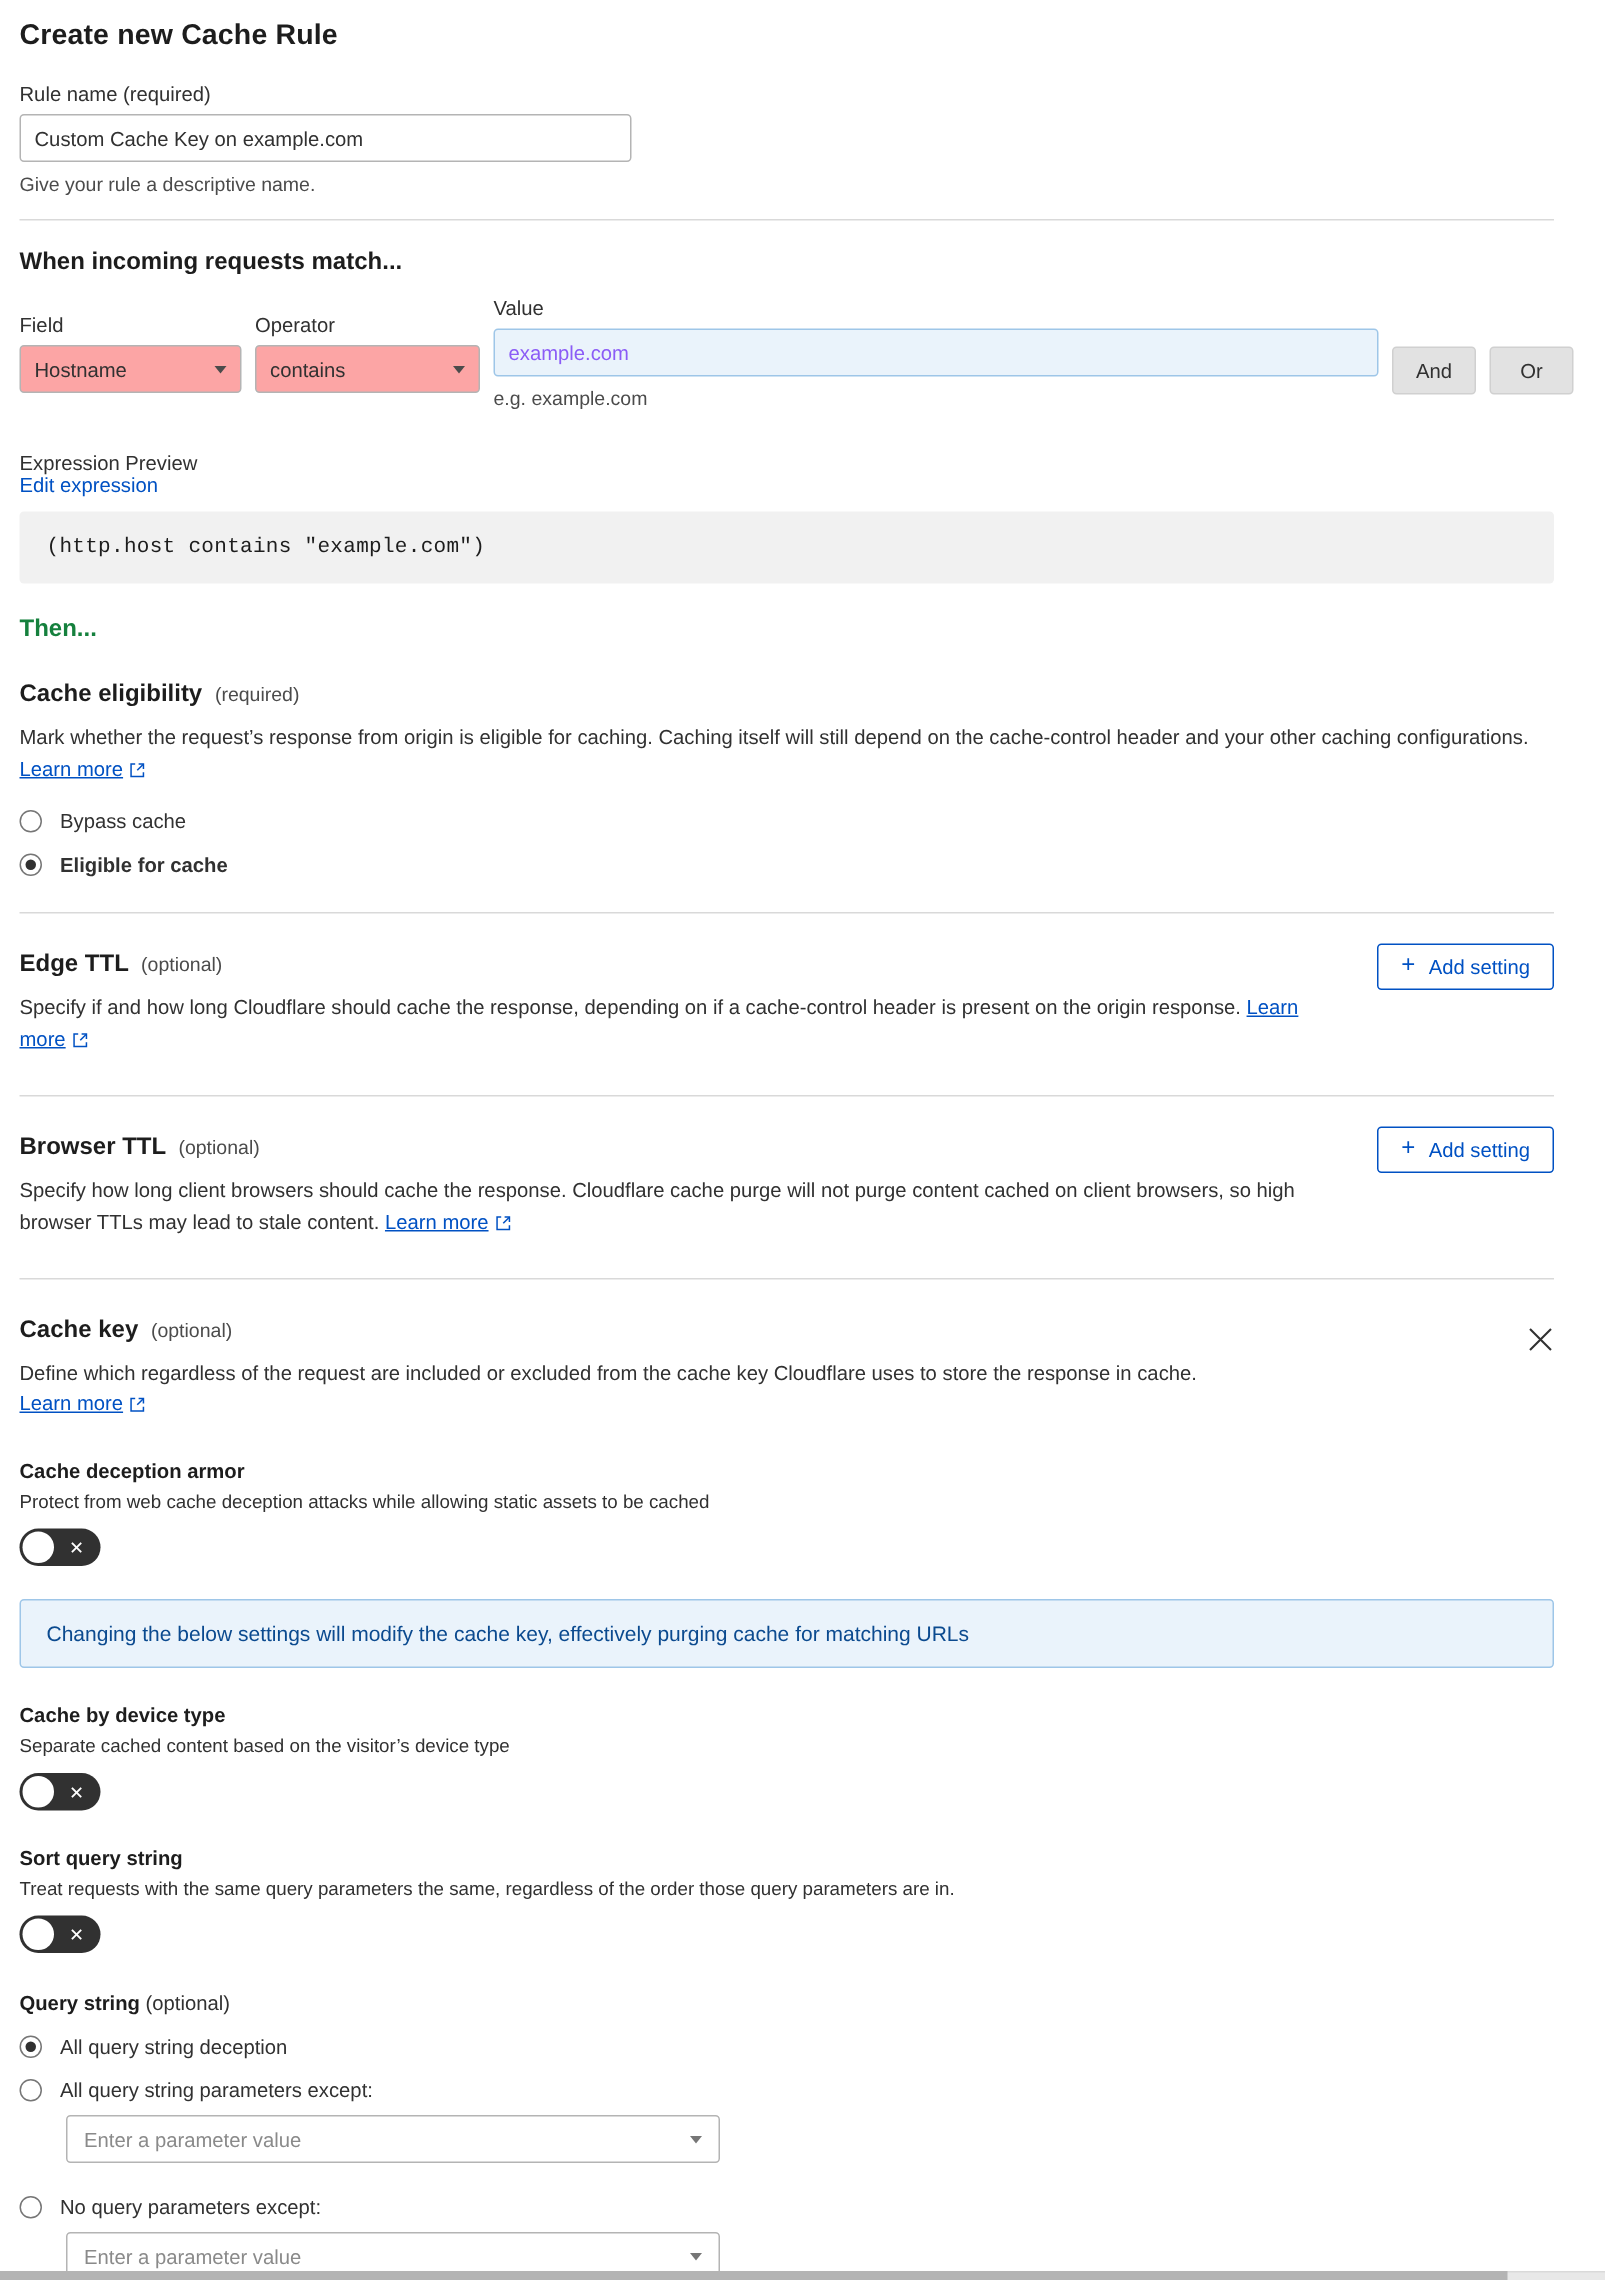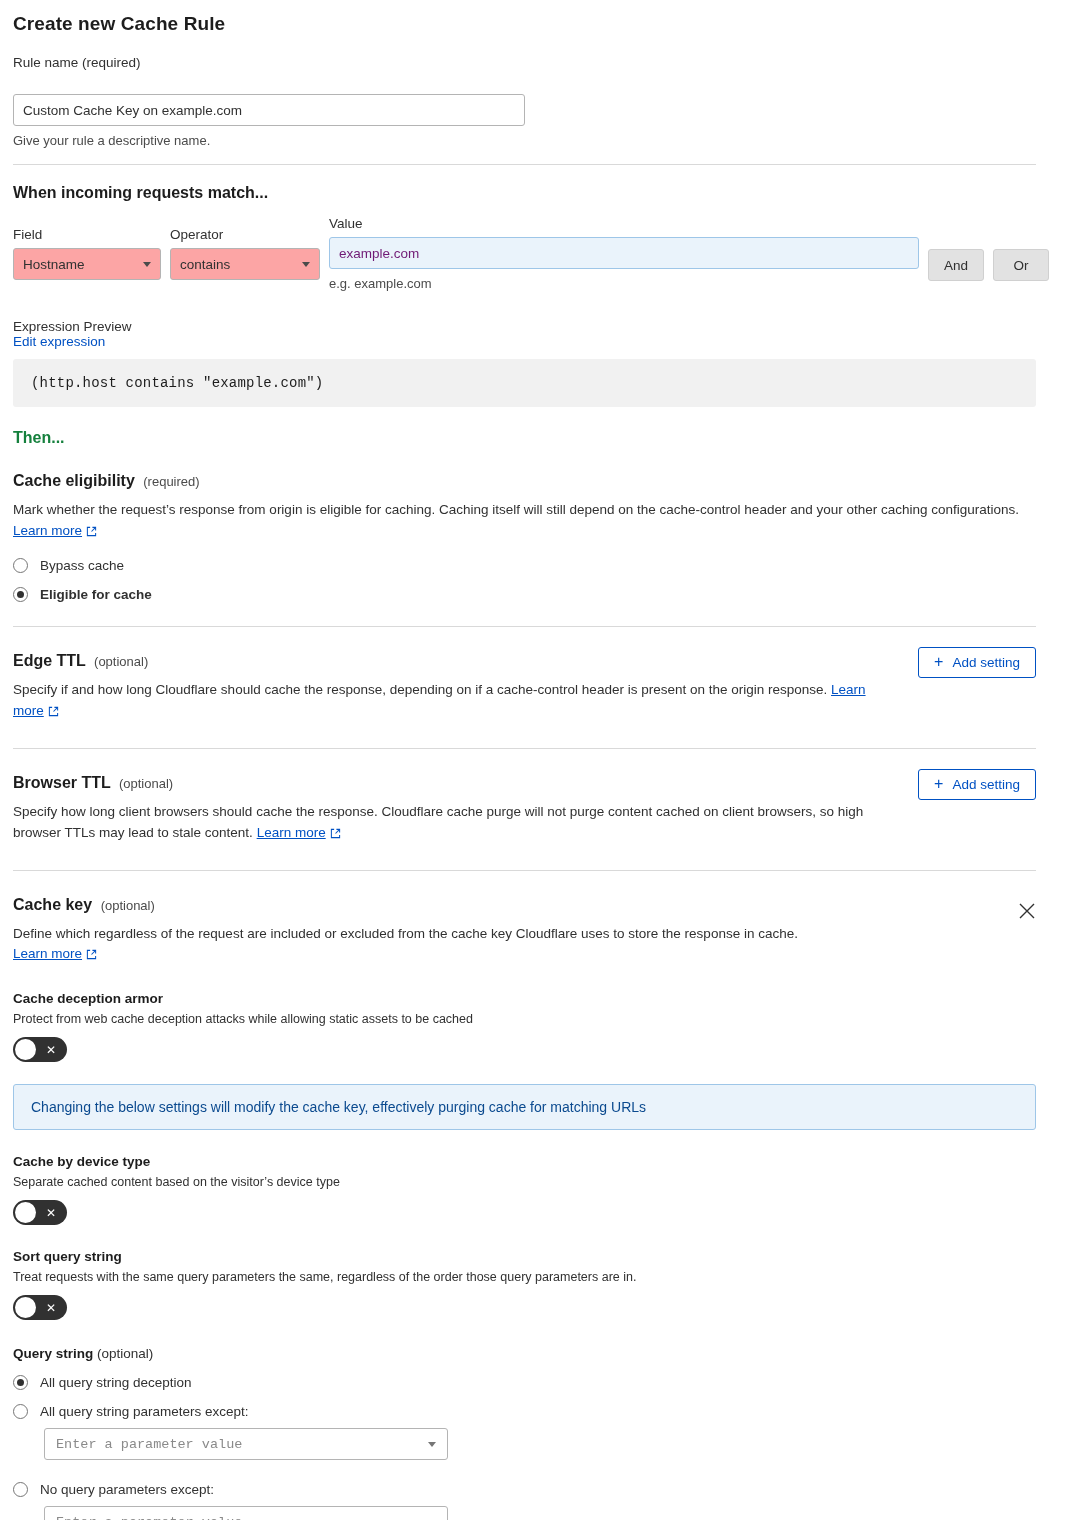--- a/index.html
+++ b/index.html
@@ -19,24 +19,24 @@
     font-size: 19px;
     font-weight: bold;
     color: #1d1d1d;
     padding-top: 13px;
     margin-bottom: 20px;
     letter-spacing: 0.1px;
   }
   .field-label {
     font-size: 13.5px;
     color: #313131;
-    margin-bottom: 24px;
+    margin-bottom: 6px;
   }
   .text-input {
-    width: 512px;
+    width: 408px;
     height: 32px;
     border: 1px solid #b4b4b4;
     border-radius: 3px;
     padding: 0 9px;
     font-size: 13.5px;
     font-family: "Liberation Sans", sans-serif;
     color: #313131;
     background: #fff;
     outline: none;
   }
@@ -90,21 +90,21 @@
   .w-operator { width: 150px; }
   .value-input {
     height: 32px;
     width: 590px;
     border: 1px solid #9ec6e8;
     background: #eaf3fb;
     border-radius: 3px;
     padding: 0 9px;
     font-size: 13.5px;
     font-family: "Liberation Sans", sans-serif;
-    color: #701a75;
+    color: #8b5cf6;
     outline: none;
   }
   .value-hint {
     font-size: 13px;
     color: #4b4b4b;
     margin-top: 7px;
   }
   .btn-gray {
     height: 32px;
     min-width: 56px;
@@ -273,32 +273,31 @@
   }
   .qs-head {
     font-size: 13.5px;
     font-weight: bold;
     color: #1d1d1d;
     margin-top: 26px;
   }
   .qs-head .opt { font-weight: normal; color: #313131; }
   .param-select {
     margin: 9px 0 0 31px;
-    width: 404px;
+    width: 436px;
     height: 32px;
     border: 1px solid #b4b4b4;
     border-radius: 3px;
     background: #fff;
     display: flex;
     align-items: center;
     padding: 0 11px;
     font-size: 13.5px;
     color: #8a8a8a;
     position: relative;
-    font-family: Liberation Mono, monospace;
   }
   .param-select .caret {
     position: absolute;
     right: 11px;
     width: 0; height: 0;
     border-left: 4px solid transparent;
     border-right: 4px solid transparent;
     border-top: 5px solid #767676;
   }
   .bottom-bar {

